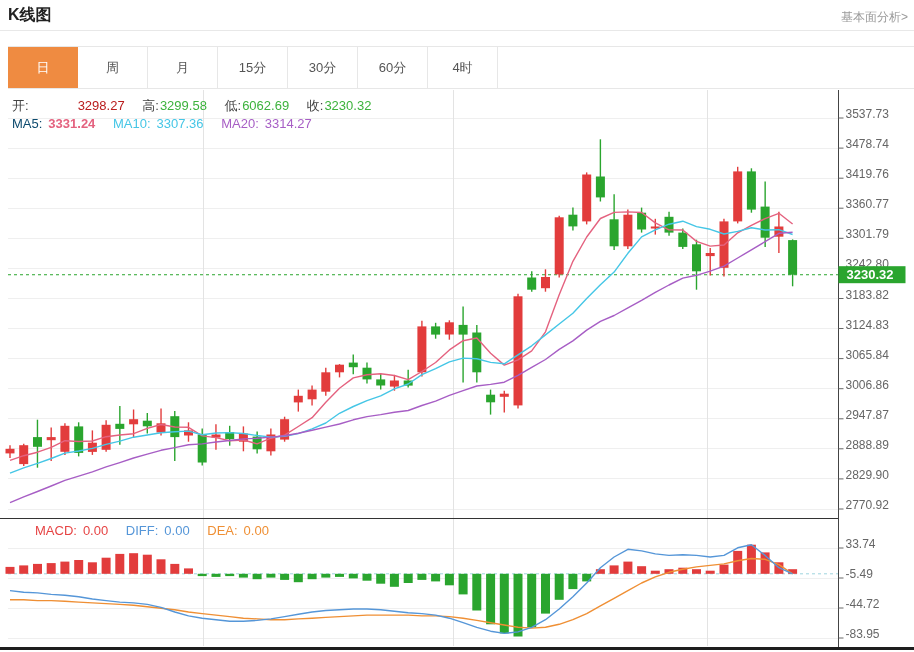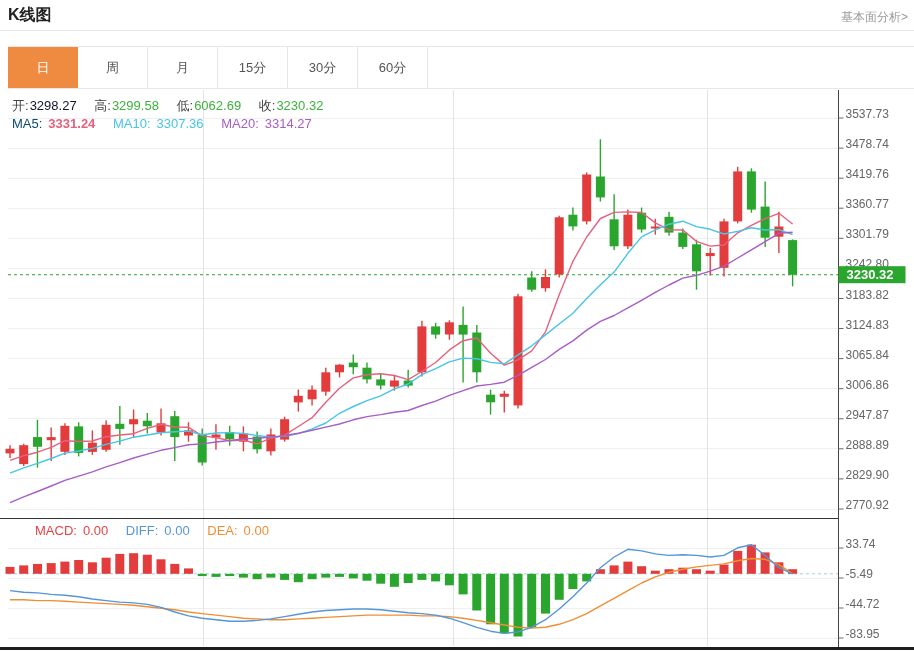--- a/index.html
+++ b/index.html
@@ -32,24 +32,25 @@
   <div class="fund-link">基本面分析&gt;</div>
   <div class="header-divider"></div>
 
   <div class="tabbar">
     <div class="tab active">日</div>
     <div class="tab">周</div>
     <div class="tab">月</div>
     <div class="tab">15分</div>
     <div class="tab">30分</div>
     <div class="tab">60分</div>
+    <div class="tab">4时</div>
   </div>
 
   <div class="legend-row ohlc-row">
-    <span class="lbl">开:</span><span class="gap" style="color: #0f172a;">3298.27</span>
+    <span class="lbl">开:</span><span class="gap" style="color: #b91c1c; margin-left: 48px;">3298.27</span>
     <span class="lbl">高:</span><span class="gap" style="color: rgb(60, 178, 60);">3299.58</span>
     <span class="lbl">低:</span><span class="gap" style="color: rgb(60, 178, 60);">6062.69</span>
     <span class="lbl">收:</span><span class="gap" style="color: rgb(60, 178, 60);">3230.32</span>
   </div>
 
   <div class="legend-row ma-row">
     <span style="color: #0c4a6e;">MA5:</span><span class="gap" style="color: rgb(228, 98, 127); font-weight: bold;">3331.24</span>
     <span style="color: rgb(69, 198, 230);">MA10:</span><span class="gap" style="color: rgb(69, 198, 230);">3307.36</span>
     <span style="color: rgb(167, 94, 197);">MA20:</span><span class="gap" style="color: rgb(167, 94, 197);">3314.27</span>
   </div>

